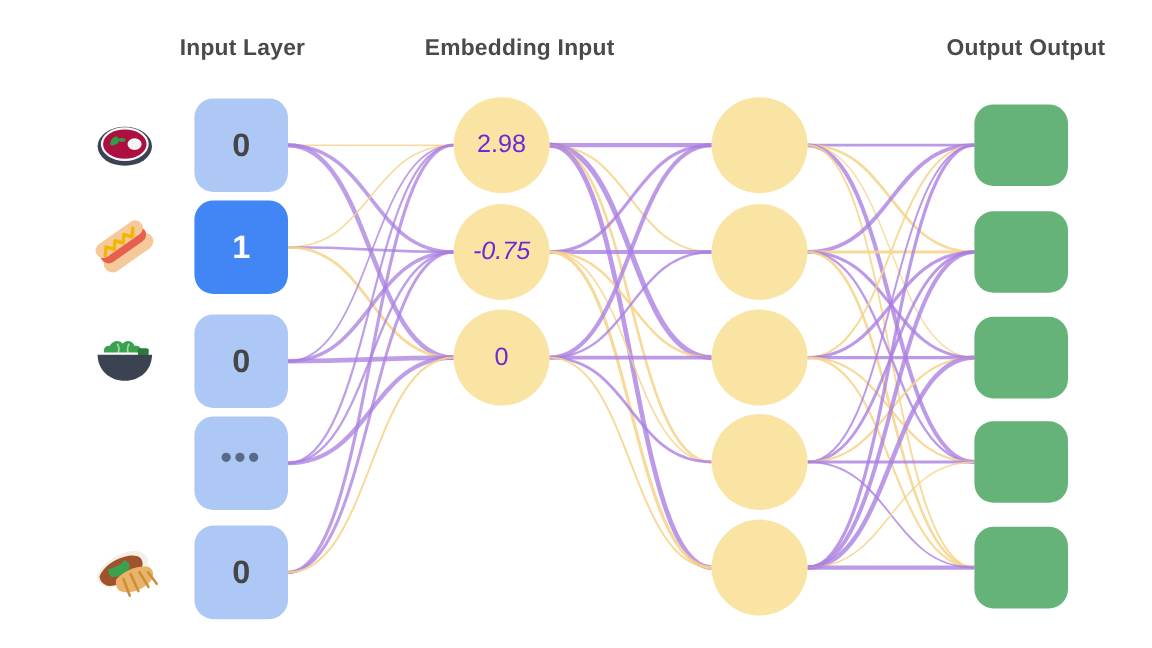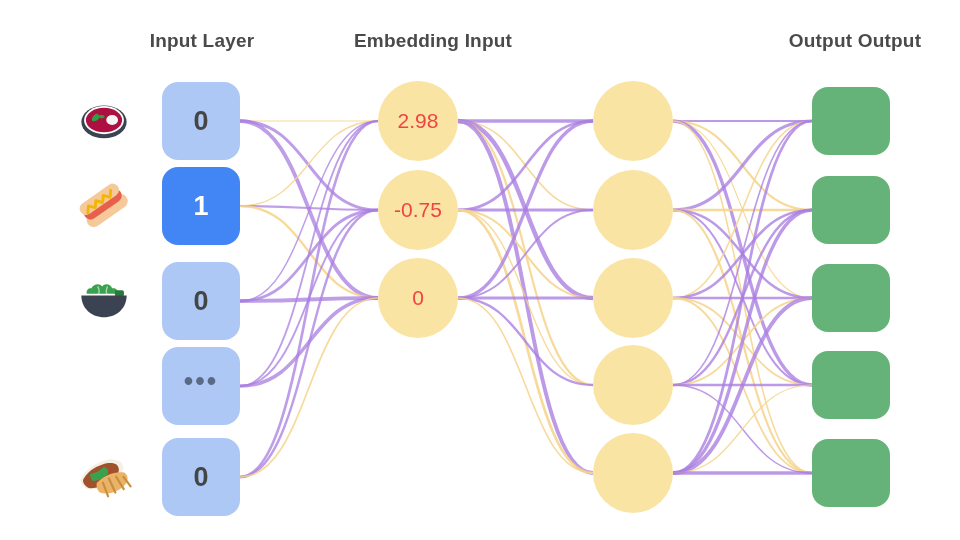--- a/index.html
+++ b/index.html
@@ -63,21 +63,21 @@
   .emoji {
     position: absolute;
     width: 58px;
     height: 58px;
     transform: translate(-50%, -50%);
   }
   .emb-label {
     position: absolute;
     transform: translate(-50%, -50%);
     font-size: 21px;
-    color: #ef4444;
+    color: #6d28d9;
     white-space: nowrap;
     pointer-events: none;
   }
 </style>
 </head>
 <body>
 
 <div id="stage">
 
   <svg class="net" viewBox="0 0 960 540" preserveAspectRatio="none" aria-hidden="true">
@@ -208,17 +208,17 @@
             <path d="M28 37l-2 16M36 36l-1 17M44 38l1 16M51 42l2 13" stroke="#c8903c" stroke-width="2.4" stroke-linecap="round"></path>
           </g>
         </svg></div>
       <div class="in-box" style="left: 162px; top: 438px; width: 78px; height: 78px;">
         <span>0</span>
       </div>
     </div>
 
   <div id="emb-label-host">
       <div class="emb-label" style="left: 418px; top: 121px;">2.98</div>
-      <div class="emb-label" style="left: 418px; top: 210px;">-0.75</div>
+      <div class="emb-label" style="left: 418px; top: 210px; font-style: italic;">-0.75</div>
       <div class="emb-label" style="left: 418px; top: 298px;">0</div>
     </div>
 
 </div>
 
 </body></html>

